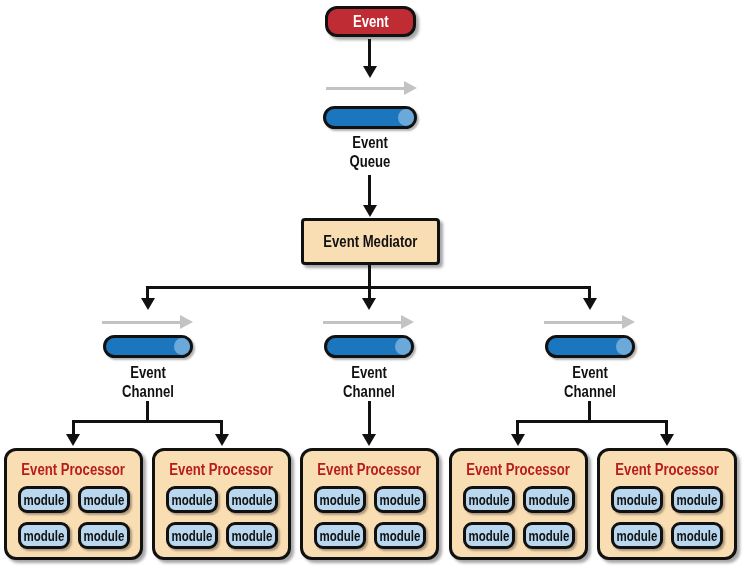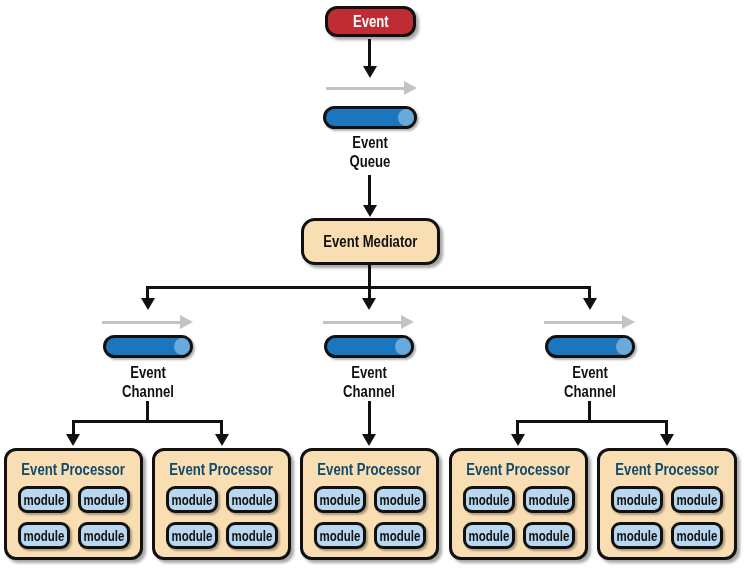--- a/index.html
+++ b/index.html
@@ -6,21 +6,21 @@
   body { font-family:"Liberation Sans", sans-serif; }
   #canvas { position:relative; width:744px; height:569px; background:#ffffff; overflow:hidden;text-decoration:underline; }
 
   .txt { display:inline-block; transform:scaleX(.82); transform-origin:center; white-space:nowrap; }
   .lblline { display:block; transform:scaleX(.82); transform-origin:center; white-space:nowrap; }
 
   .node { position:absolute; box-sizing:border-box; border:3px solid #111;
           border-radius:12px; display:flex; align-items:center; justify-content:center;
           font-weight:700; box-shadow:3px 3px 3px rgba(0,0,0,.35); }
   .red  { background:#bf2c34; color:#ffffff; font-size:16px; }
-  .tan  { background:#f9ddb3; color:#111; font-size:16px; border-radius:14px; }
+  .tan  { background:#f9ddb3; color:#111; font-size:16px; border-radius:4px; }
 
   .vline { position:absolute; width:3px; background:#111; }
   .hline { position:absolute; height:3px; background:#111; }
   .ahead { position:absolute; width:0; height:0;
            border-left:7px solid transparent; border-right:7px solid transparent;
            border-top:12px solid #111; }
 
   .gline { position:absolute; height:3px; background:#c3c3c3; }
   .ghead { position:absolute; width:0; height:0;
            border-top:7px solid transparent; border-bottom:7px solid transparent;
@@ -31,21 +31,21 @@
   .cyl .cap { position:absolute; right:0; top:0; bottom:0; width:16px;
               background:#6aa9da; border-radius:50%; }
 
   .lbl { position:absolute; text-align:center; font-weight:700; font-size:16px;
          line-height:19px; color:#111; }
 
   .proc { position:absolute; top:448px; width:139px; height:112px; box-sizing:border-box;
           background:#f9ddb3; border:3px solid #111; border-radius:12px;
           box-shadow:3px 3px 3px rgba(0,0,0,.35); }
   .proc .ptitle { text-align:center; margin-top:10px; font-size:16px; font-weight:700;
-                  line-height:18px; color:#0c4a6e; }
+                  line-height:18px; color:#b91c1c; }
   .proc .mgrid { display:grid; grid-template-columns:52px 52px; gap:9px 8px;
                  justify-content:center; margin-top:7px; }
   .module { box-sizing:border-box; width:52px; height:27px; background:#b9d8ef;
             border:3px solid #111; border-radius:9px; display:flex; align-items:center;
             justify-content:center; font-size:14px; font-weight:700; color:#111;
             box-shadow:2px 2px 2px rgba(0,0,0,.3); }
 </style>
 </head>
 <body>
 

